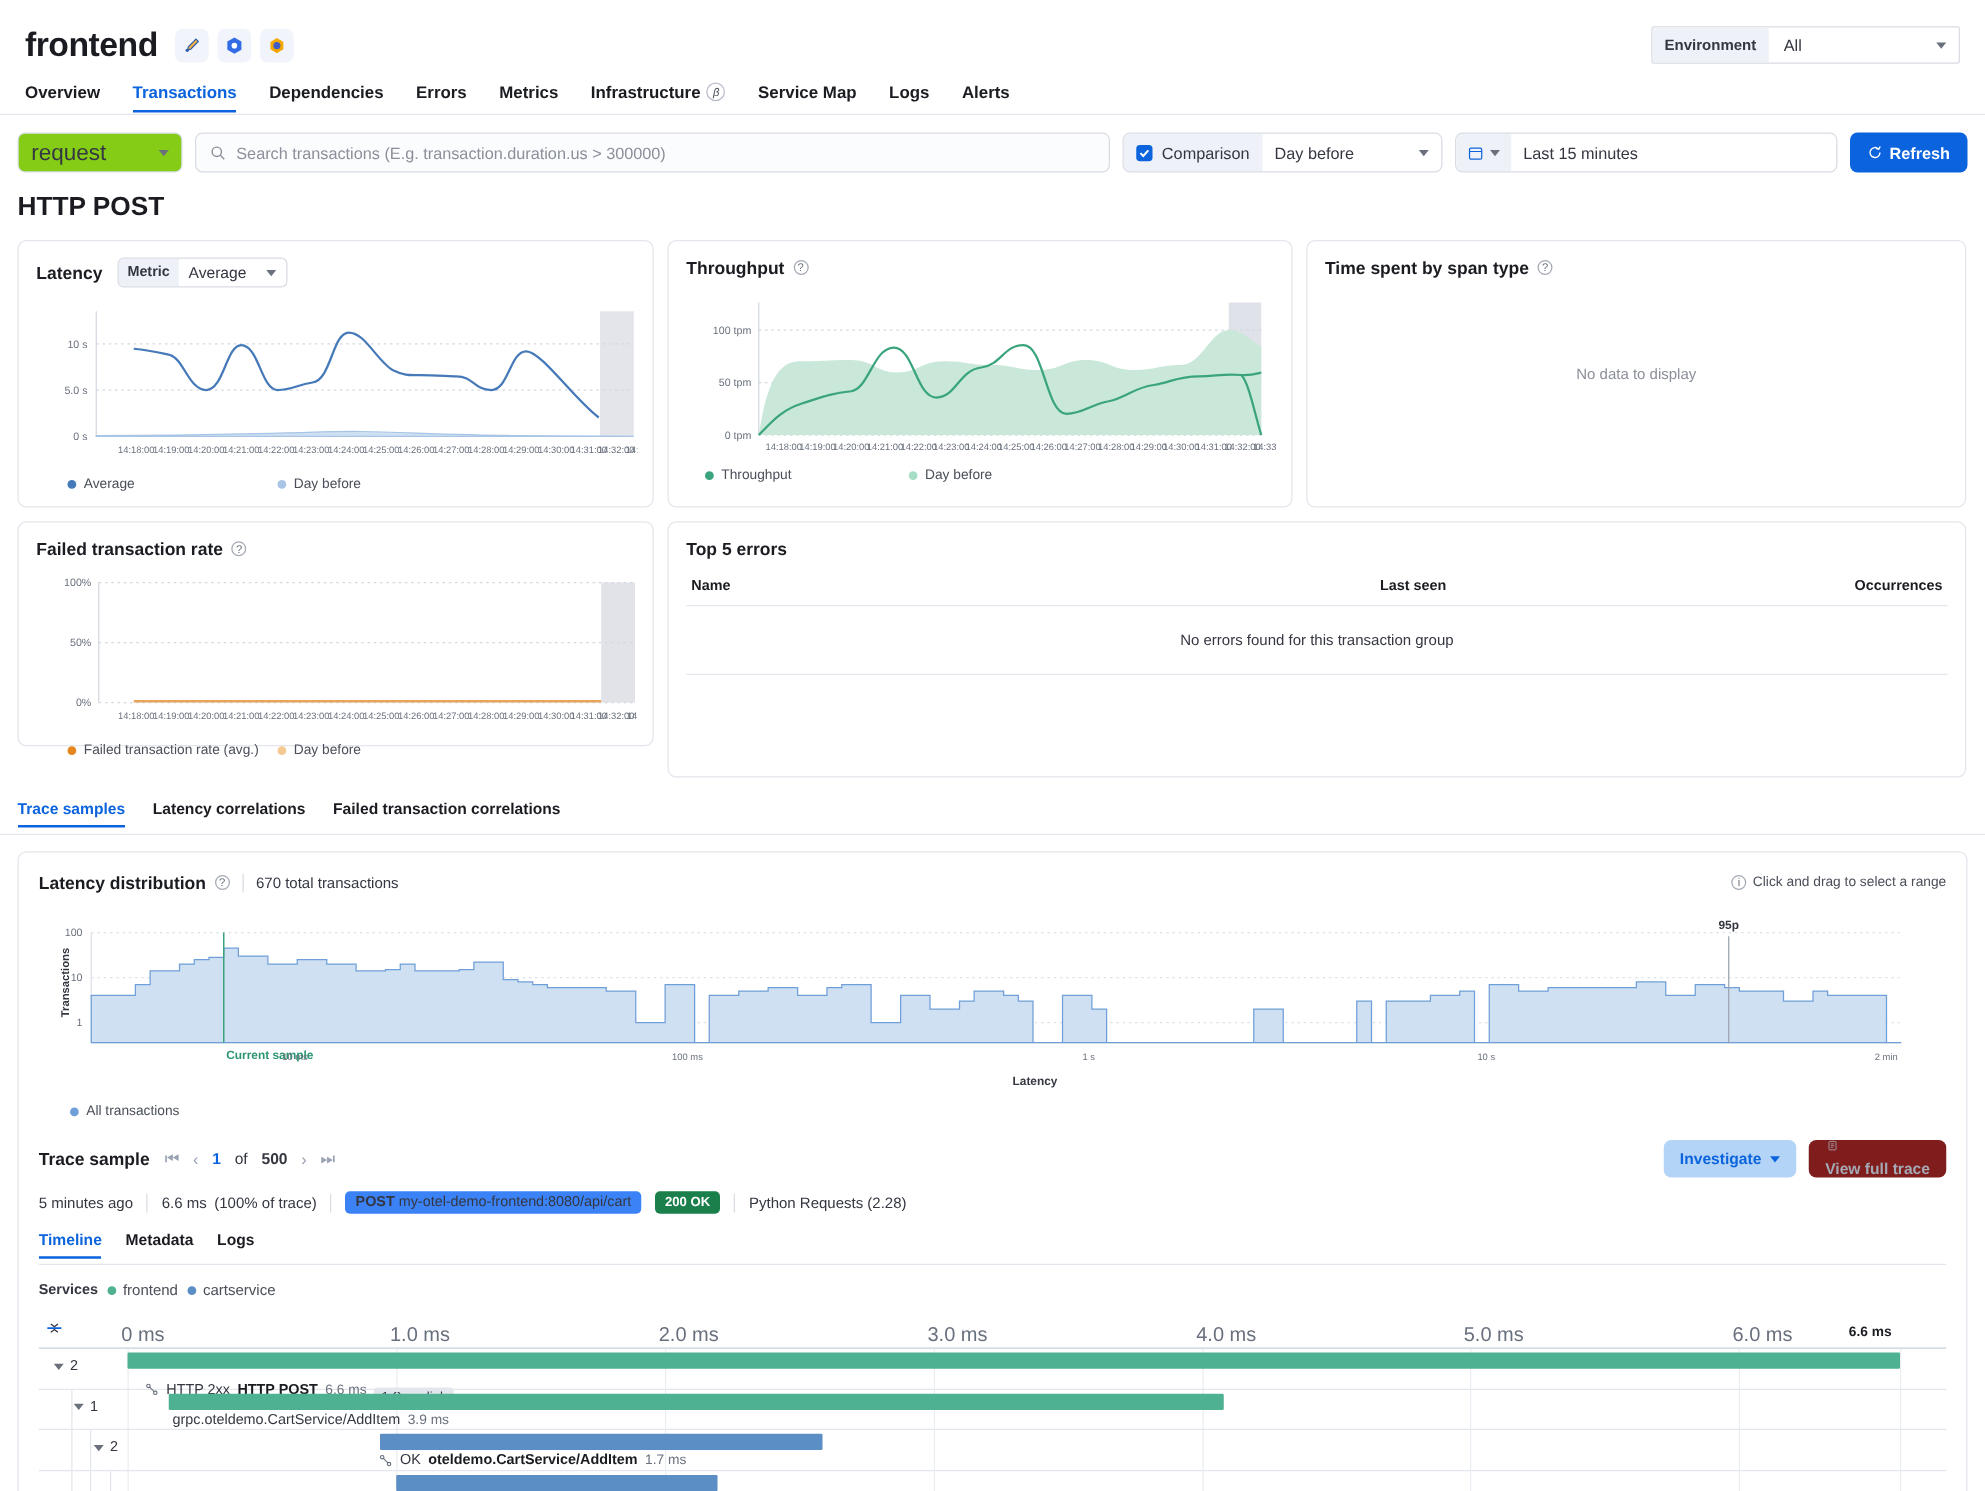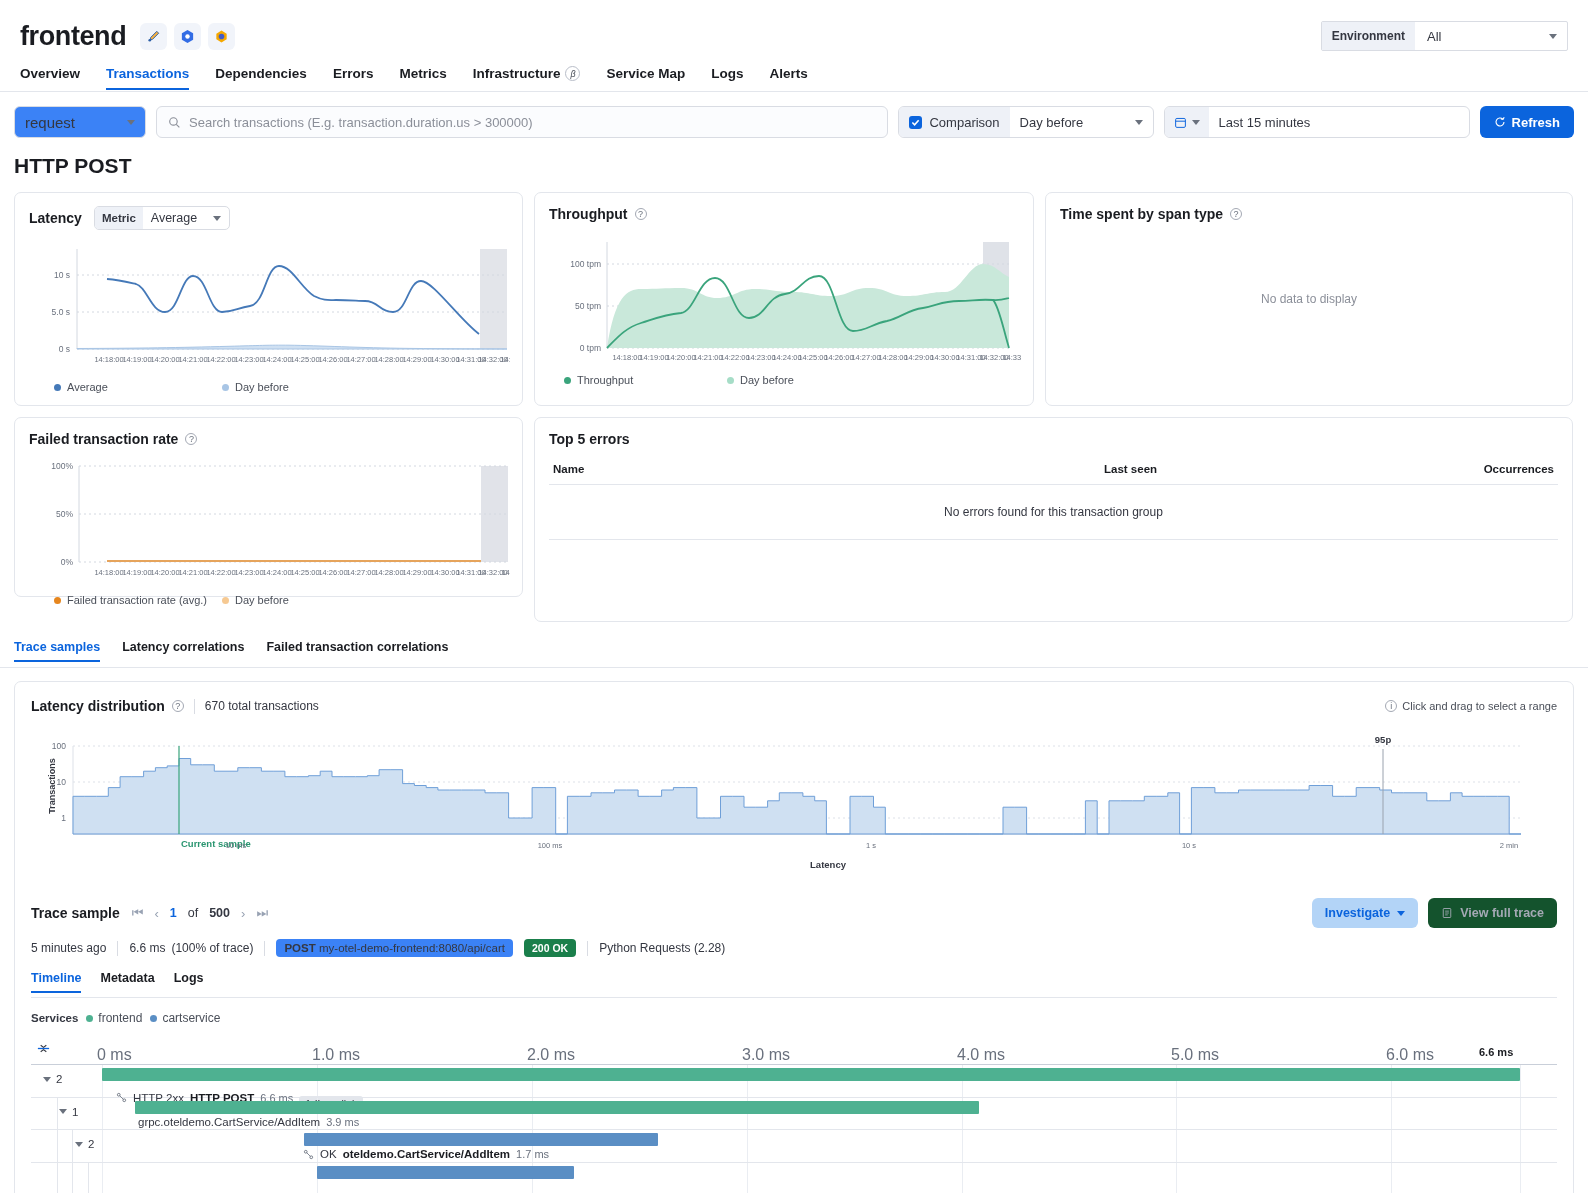--- a/index.html
+++ b/index.html
@@ -49,22 +49,22 @@
   .navtab.active { color:#0b64dd; box-shadow: inset 0 -2px 0 #0b64dd; }
   .beta {
     display:inline-flex;align-items:center;justify-content:center;
     width:15px;height:15px;border:1px solid #b9bec9;border-radius:50%;
     font-size:9px;font-style:italic;font-weight:400;color:#4a4f59;
   }
 
   
   .searchrow { display:flex; align-items:center; gap:10px; padding: 14px 14px 0 14px; }
   .sel-request {
-    width:132px;height:32px;border:1px solid #d9dce3;border-radius:6px;background:#3b82f6;
-    display:flex;align-items:center;justify-content:space-between;padding:0 10px;font-size:15px;gap:39px;
+    width:132px;height:32px;border:1px solid #d9dce3;border-radius:6px;background:#84cc16;
+    display:flex;align-items:center;justify-content:space-between;padding:0 10px;font-size:18px;gap:39px;
   }
   .searchbox {
     flex:1; height:32px; border:1px solid #d9dce3; border-radius:6px; background:#fbfcfe;
     display:flex; align-items:center; gap:8px; padding:0 11px; max-width:790px;
   }
   .searchbox .ph { color:#8b8f99; font-size:13px; }
   .cmpbox {
     display:flex;align-items:center;border:1px solid #d9dce3;border-radius:6px;height:32px;overflow:hidden;background:#fff;
   }
   .cmp-left { background:#eef1f7; display:flex; align-items:center; gap:7px; padding:0 10px; height:100%; font-size:13px;}
@@ -128,22 +128,22 @@
   .pg-num { color:#0b64dd; font-weight:700; }
   .meta-row { display:flex; align-items:center; gap:11px; font-size:12px; color:#343741; margin-top:11px;}
   .chip-url { background:#3b82f6; border-radius:4px; padding:3px 8px; font-size:11.5px; }
   .chip-url b { font-weight:700; }
   .chip-ok { background:#1a7f4b; color:#fff; border-radius:4px; padding:3px 8px; font-size:10.5px; font-weight:700;}
   .btn-invest {
     background:#b3d4f7;color:#0b64dd;border-radius:6px;height:30px;padding:0 13px;
     display:flex;align-items:center;gap:7px;font-size:12.5px;font-weight:700;
   }
   .btn-vft {
-    background:#14532d;color:#a4a9b4;border-radius:6px;height:30px;padding:0 13px;
-    display:flex;align-items:center;gap:7px;font-size:12.5px;font-weight:700;
+    background:#7f1d1d;color:#a4a9b4;border-radius:6px;height:30px;padding:0 13px;
+    display:flex;gap:7px;font-size:12.5px;font-weight:700;flex-direction:column;
   }
   .tl-tabs { display:flex; gap:19px; border-bottom:1px solid #e3e6ec; margin-top:14px; height:27px; align-items:flex-start;}
   .tl-tab { font-size:12.5px; font-weight:700; color:#1a1c21; padding-bottom:8px;}
   .tl-tab.active { color:#0b64dd; box-shadow: inset 0 -2px 0 #0b64dd;}
   .services { display:flex; align-items:center; gap:8px; margin-top:13px; font-size:12px;}
   .services b { font-size:11.5px; }
   .svc { display:flex;align-items:center;gap:5px;color:#4a4f59;}
 
   
   .wf { margin-top:10px; position:relative; }
@@ -480,20 +480,26 @@
       <line x1="1352" y1="18" x2="1352" y2="103" stroke="#9aa2ae" stroke-width="1"></line>
       <text x="1352" y="12" text-anchor="middle" style="font-size:9.5px;fill:#343741;font-weight:700;font-family:'Liberation Sans',sans-serif;">95p</text>
       <text class="axis-lbl" x="205" y="117" text-anchor="middle">10 ms</text>
       <text class="axis-lbl" x="519" y="117" text-anchor="middle">100 ms</text>
       <text class="axis-lbl" x="840" y="117" text-anchor="middle">1 s</text>
       <text class="axis-lbl" x="1158" y="117" text-anchor="middle">10 s</text>
       <text class="axis-lbl" x="1478" y="117" text-anchor="middle">2 min</text>
       <text x="797" y="137" text-anchor="middle" style="font-size:9.5px;fill:#343741;font-weight:700;font-family:'Liberation Sans',sans-serif;">Latency</text>
     </svg>
 
+    <div class="legend" style="margin-top:2px;padding-left:25px;">
+      <div class="lg">
+        <span class="dot" style="background:#6f9fd8"></span>
+        <span>All transactions</span>
+      </div>
+    </div>
 
     <div class="ts-head" style="margin-top:17px;">
       <div class="panel-h">Trace sample</div>
       <div class="pager">
         <span class="pg-ico">⏮</span>
         <span class="pg-ico">‹</span>
         <span class="pg-num">1</span>
         <span>of</span>
         <span style="font-weight:700">500</span>
         <span class="pg-ico">›</span>

